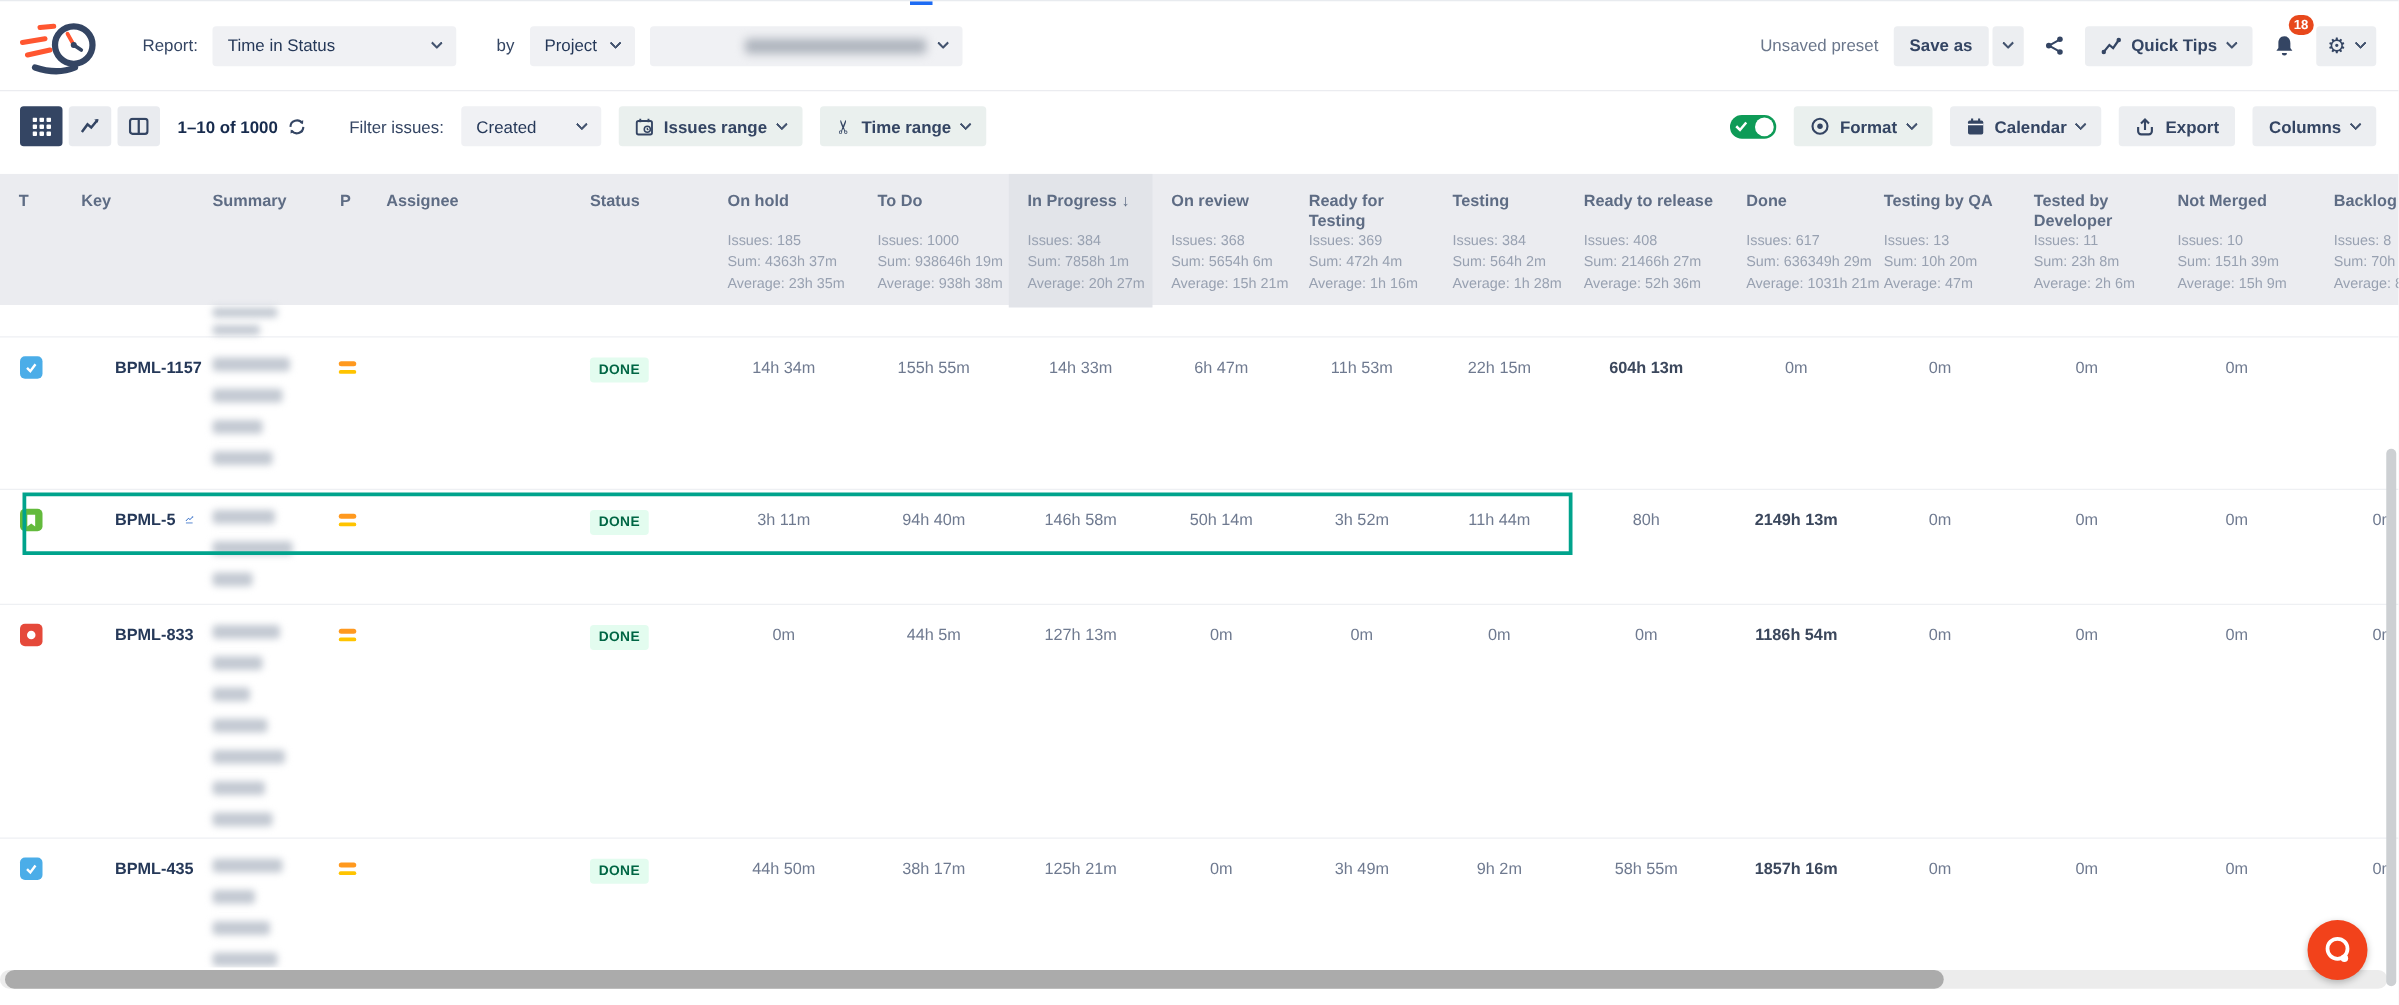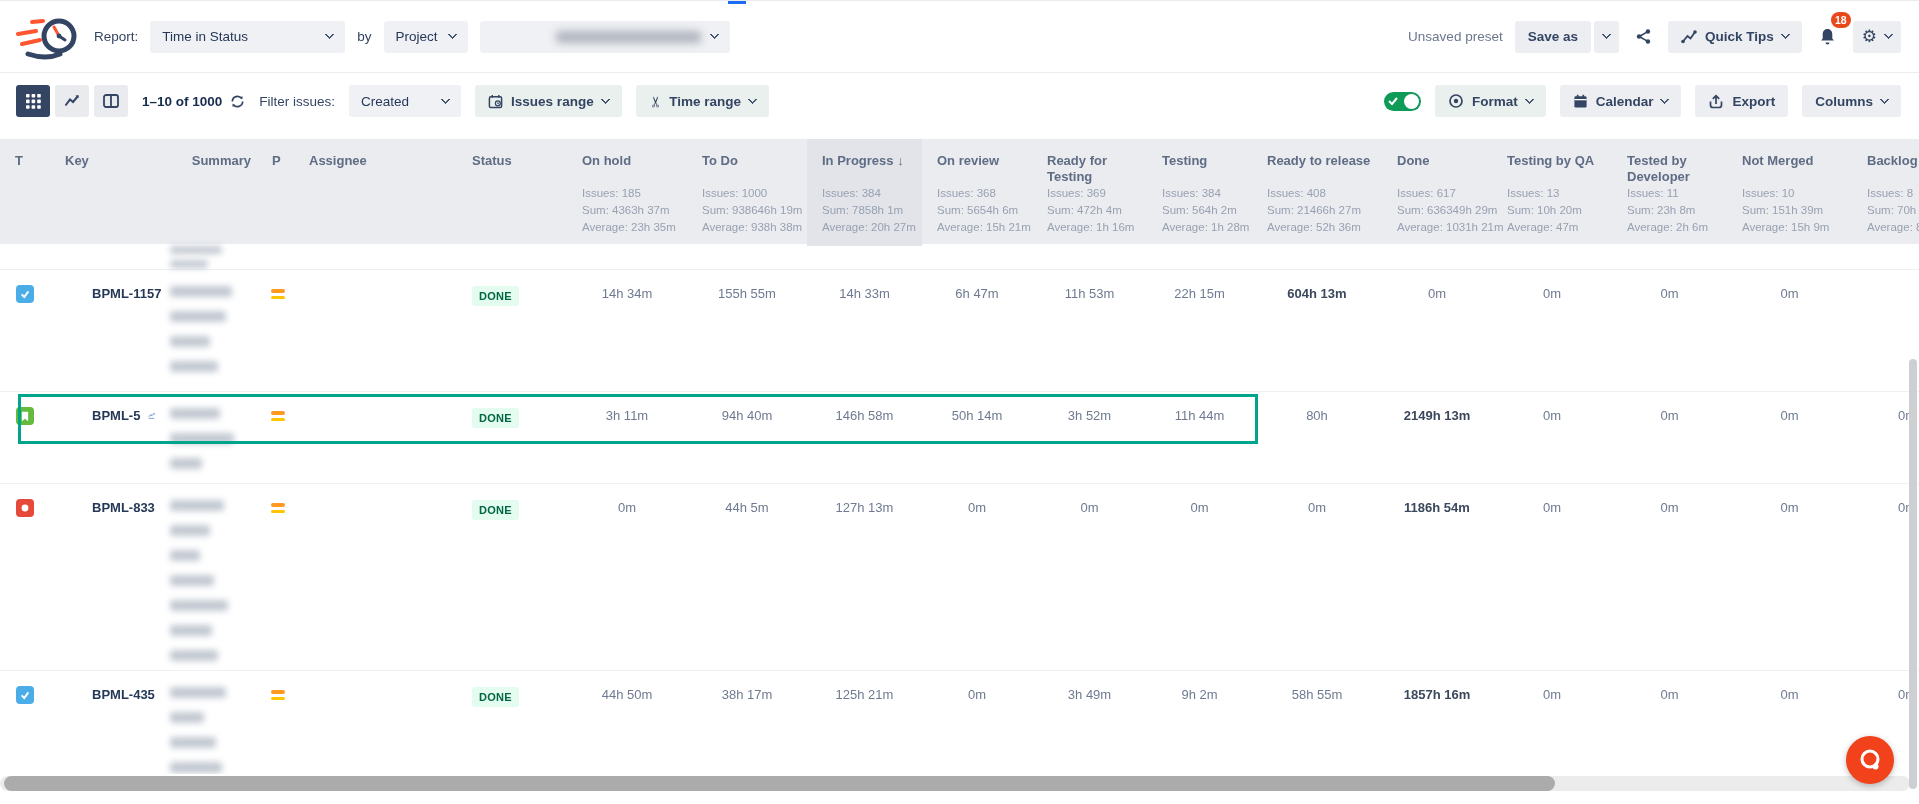--- a/index.html
+++ b/index.html
@@ -8,21 +8,21 @@
     position:relative; width:1919px; height:804px; background:#fff;
     overflow:hidden; font-family:"Liberation Sans","DejaVu Sans",sans-serif;
     color:#344563; border-top:1px solid #e8ebef;
   }
   .top-accent { position:absolute; top:0; left:728px; width:18px; height:3px; background:#1d6bf3; }
 
   
   .topbar { height:72px; display:flex; align-items:center; justify-content:space-between;
             padding:0 18px 0 16px; border-bottom:1px solid #ebecf0; }
   .tb-left, .tb-right { display:flex; align-items:center; gap:12px; }
-  .lbl { font-size:13.5px; color:#344563; }
+  .lbl { font-size:13.5px; color:#344563;margin-left:20px; }
   .select { display:inline-flex; align-items:center; justify-content:space-between; gap:10px;
             height:32px; background:#f0f1f4; border-radius:3px; padding:0 12px;
             font-size:13.5px; color:#253858; cursor:pointer; }
   .chev { width:7px; height:7px; border-right:2px solid #44546f; border-bottom:2px solid #44546f;
           transform:rotate(45deg); margin-top:-4px; border-radius:1px; flex:none; }
   .blur-blob { border-radius:3px; filter:blur(4px); }
   .btn { display:inline-flex; align-items:center; gap:8px; height:32px; padding:0 13px;
          background:#eceef1; border-radius:3px; font-size:13.5px; font-weight:600;
          color:#344563; cursor:pointer; white-space:nowrap; }
   .btn.greenish { background:#eaf0ee;text-align:center; }
@@ -269,21 +269,21 @@
 
   <div class="table-wrap">
 
     <div class="grid thead">
       <div class="hcell">
           <span class="title">T</span>
         </div>
       <div class="hcell">
           <span class="title">Key</span>
         </div>
-      <div class="hcell" style="padding-left:8px;align-items:flex-end;">
+      <div class="hcell" style="padding-left:8px;">
           <span class="title">Summary</span>
         </div>
       <div class="hcell">
           <span class="title">P</span>
         </div>
       <div class="hcell" style="padding-left:10px;">
           <span class="title">Assignee</span>
         </div>
       <div class="hcell">
           <span class="title">Status</span>

